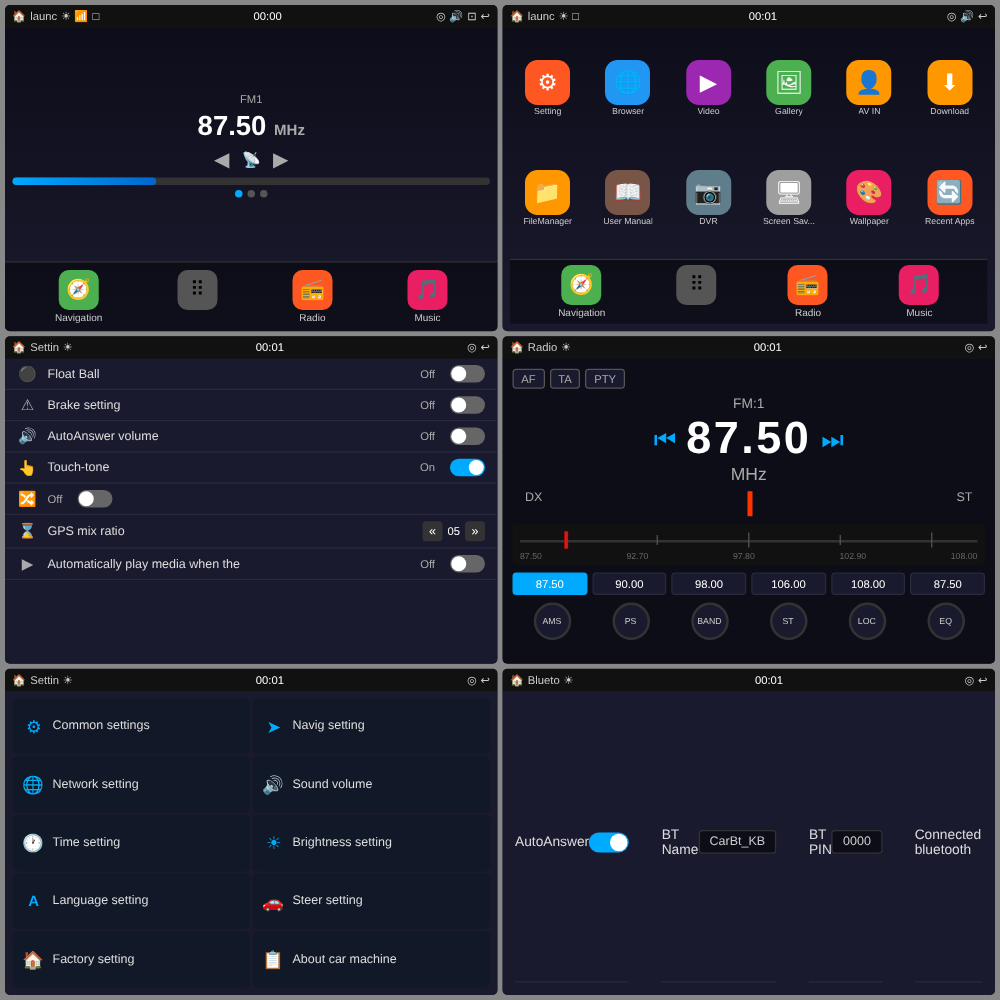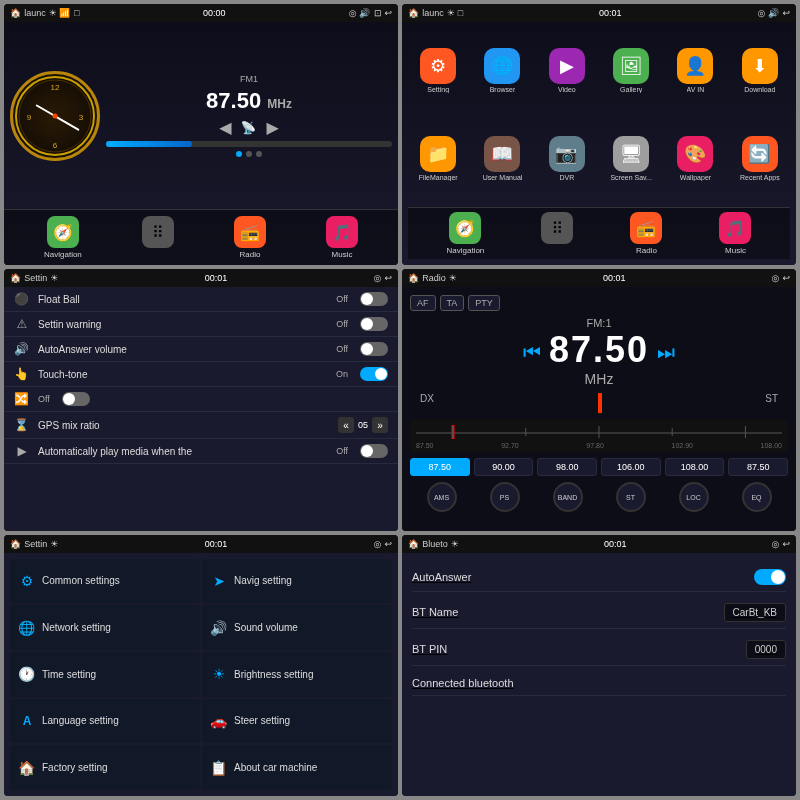--- a/index.html
+++ b/index.html
@@ -400,23 +400,22 @@
       font-size: 10px;
       color: #ddd;
     }
 
     
     .p6-body {
       flex: 1;
       background: #1a1a2e;
       padding: 10px;
       display: flex;
-      flex-direction: column;
-      gap: 5px;
-      text-decoration: underline;
+      flex-direction: row;
+      gap: 26px;
     }
     .bt-row {
       display: flex;
       align-items: center;
       padding: 6px 0;
       border-bottom: 1px solid #2a2a3e;
     }
     .bt-label { flex: 1; font-size: 11px; color: #ddd; }
     .bt-value {
       font-size: 10px;
@@ -457,35 +456,20 @@
     <div class="topbar-right">
       <span>◎</span>
       <span>🔊</span>
       <span>⊡</span>
       <span>↩</span>
     </div>
   </div>
   <div class="p1-body">
     <div class="p1-main">
 
-      <div class="clock-widget">
-        <div class="clock-face">
-          <div class="clock-hand-hour"></div>
-          <div class="clock-hand-min"></div>
-          <div class="clock-center-dot"></div>
-
-          <svg width="76" height="76" viewBox="0 0 76 76" style="position:absolute;top:0;left:0;">
-            <circle cx="38" cy="38" r="36" fill="none" stroke="#4a3000" stroke-width="1"></circle>
-            <text x="38" y="12" text-anchor="middle" font-size="8" fill="#daa520">12</text>
-            <text x="64" y="42" text-anchor="middle" font-size="8" fill="#daa520">3</text>
-            <text x="38" y="70" text-anchor="middle" font-size="8" fill="#daa520">6</text>
-            <text x="12" y="42" text-anchor="middle" font-size="8" fill="#daa520">9</text>
-          </svg>
-        </div>
-      </div>
 
       <div class="radio-widget">
         <div style="font-size:9px;color:#aaa;">FM1</div>
         <div class="radio-freq">87.50 <span style="font-size:12px;color:#aaa;">MHz</span></div>
         <div class="radio-nav">
           <span style="cursor:pointer;">◀</span>
           <span style="font-size:12px;">📡</span>
           <span style="cursor:pointer;">▶</span>
         </div>
         <div class="radio-bar">
@@ -626,21 +610,21 @@
         <span class="settings-icon">⚫</span>
         <span class="settings-label">Float Ball</span>
         <span class="settings-value">Off</span>
         <div class="toggle-switch toggle-off">
           <div class="toggle-knob toggle-knob-off"></div>
         </div>
       </div>
 
       <div class="settings-row">
         <span class="settings-icon">⚠</span>
-        <span class="settings-label">Settin warning</span>
+        <span class="settings-label">Brake setting</span>
         <span class="settings-value">Off</span>
         <div class="toggle-switch toggle-off">
           <div class="toggle-knob toggle-knob-off"></div>
         </div>
       </div>
 
       <div class="settings-row">
         <span class="settings-icon">🔊</span>
         <span class="settings-label">AutoAnswer volume</span>
         <span class="settings-value">Off</span>

